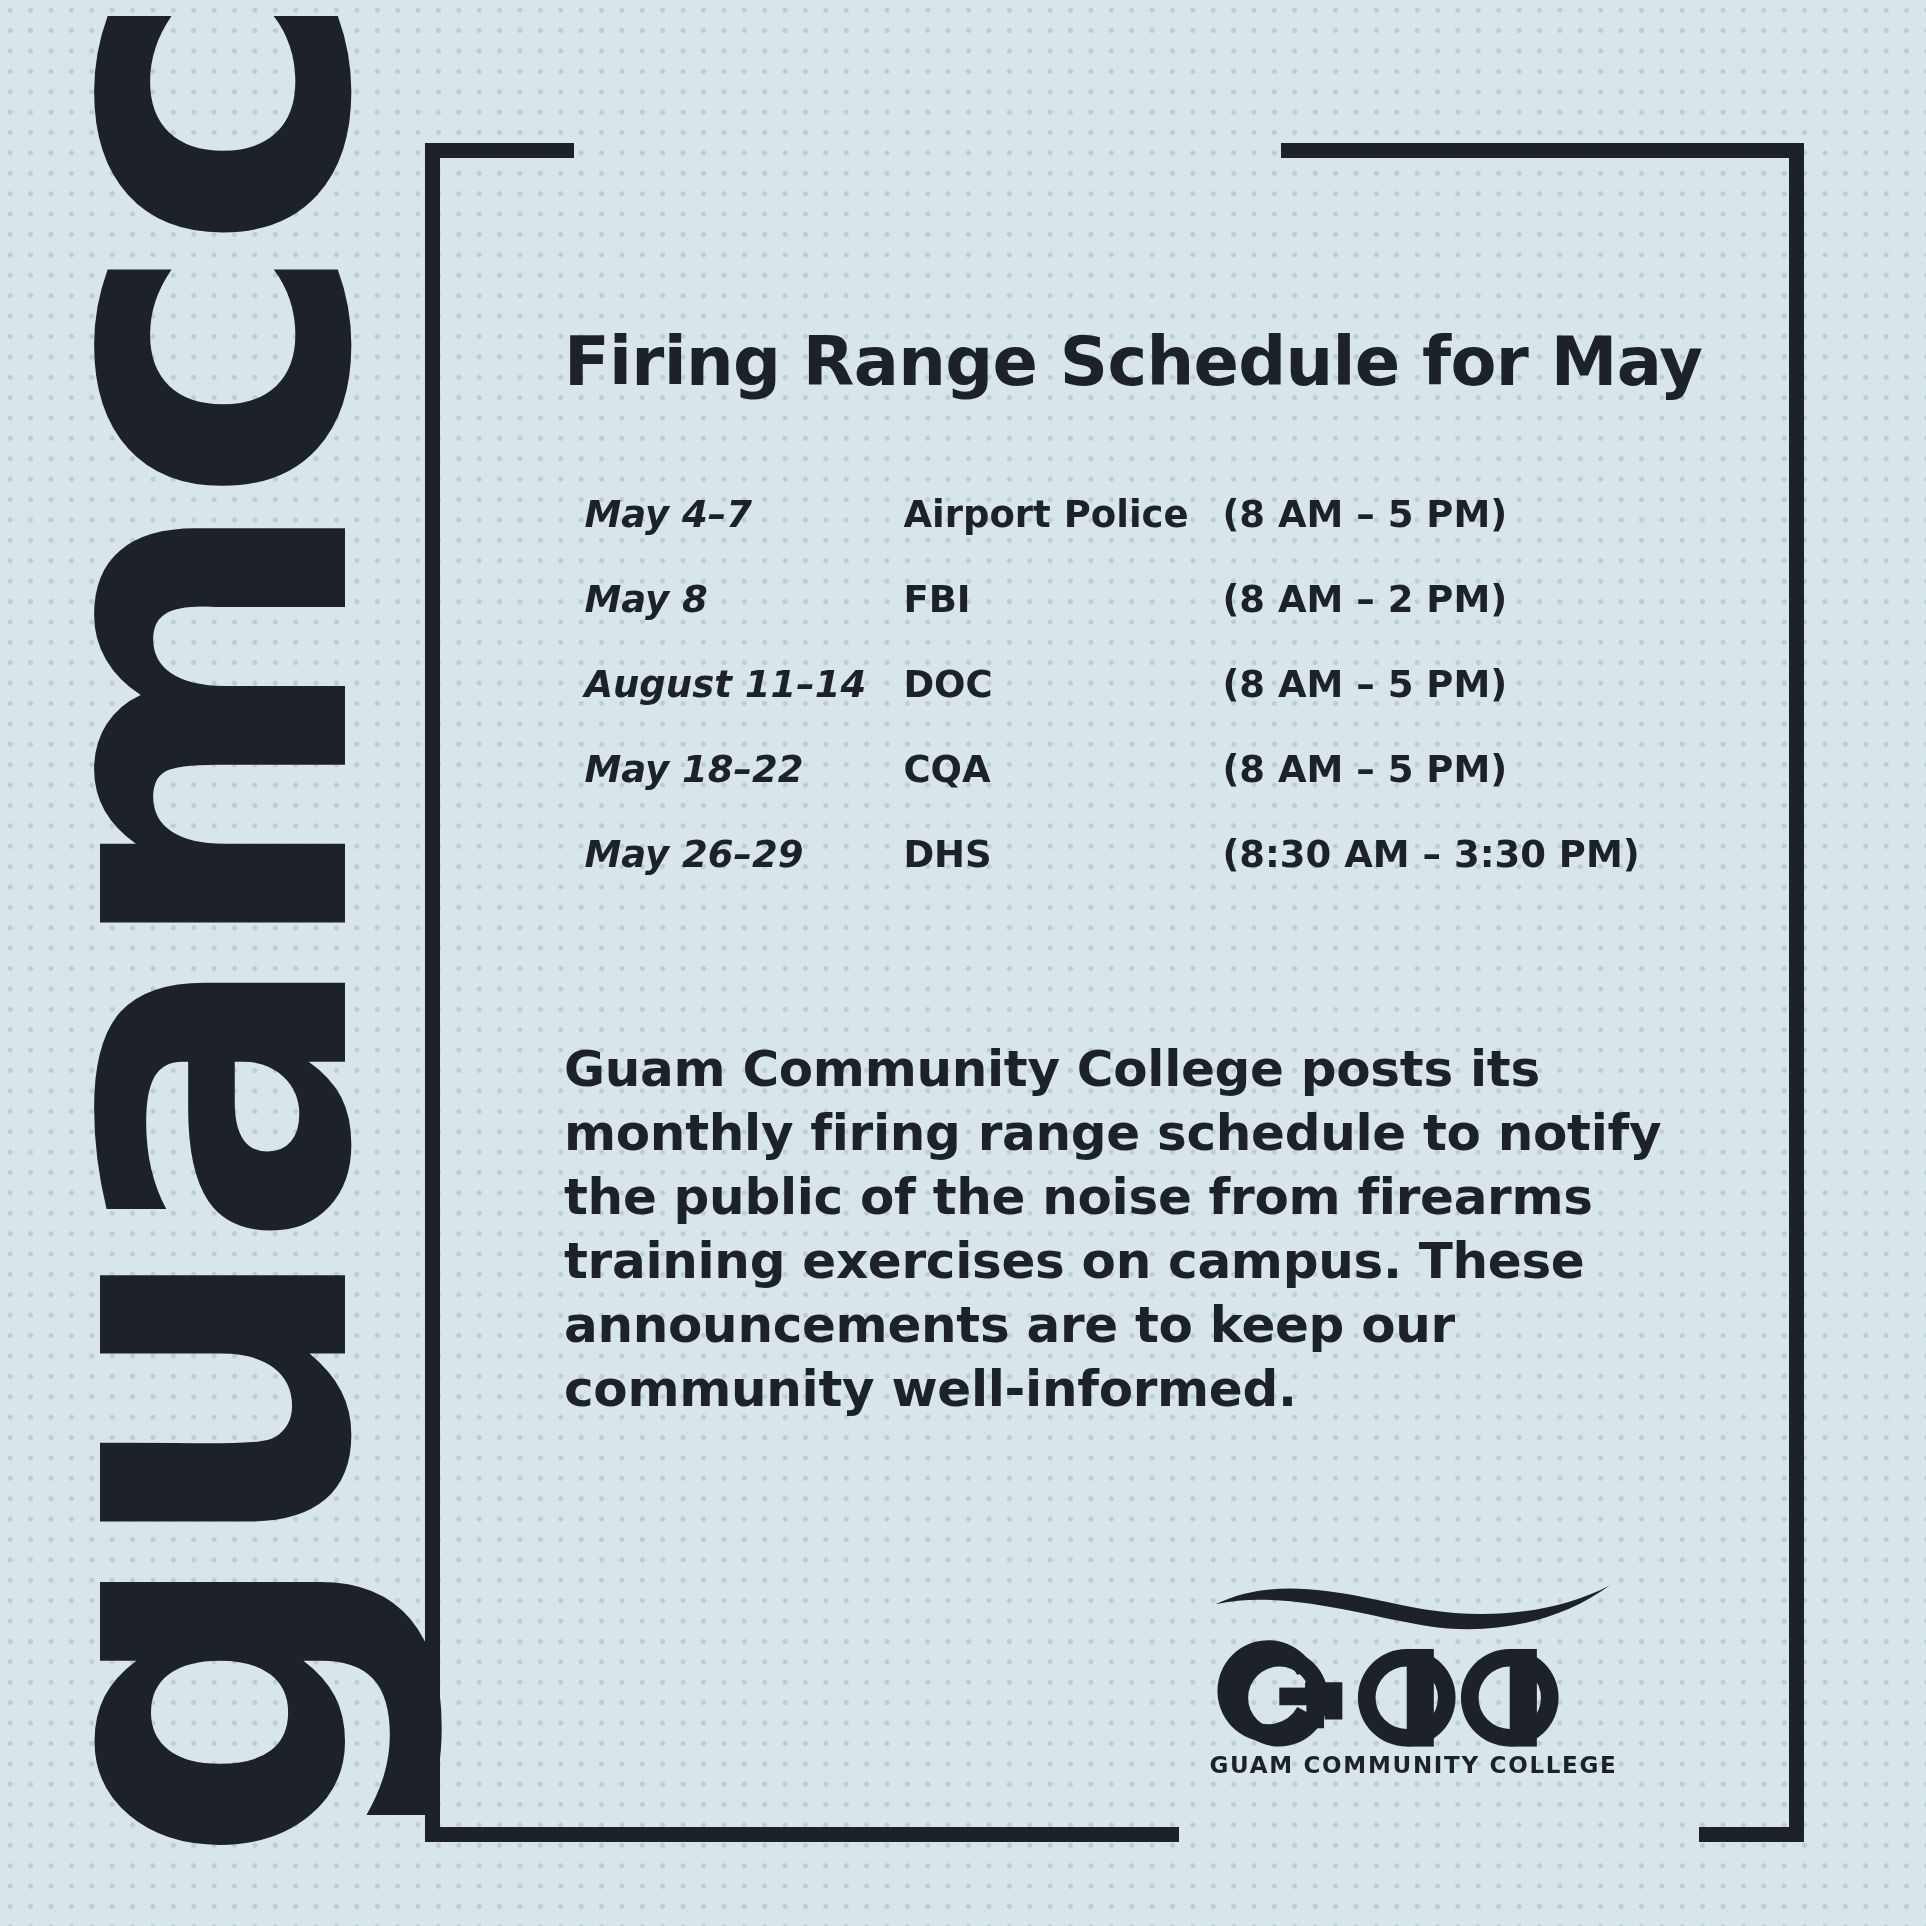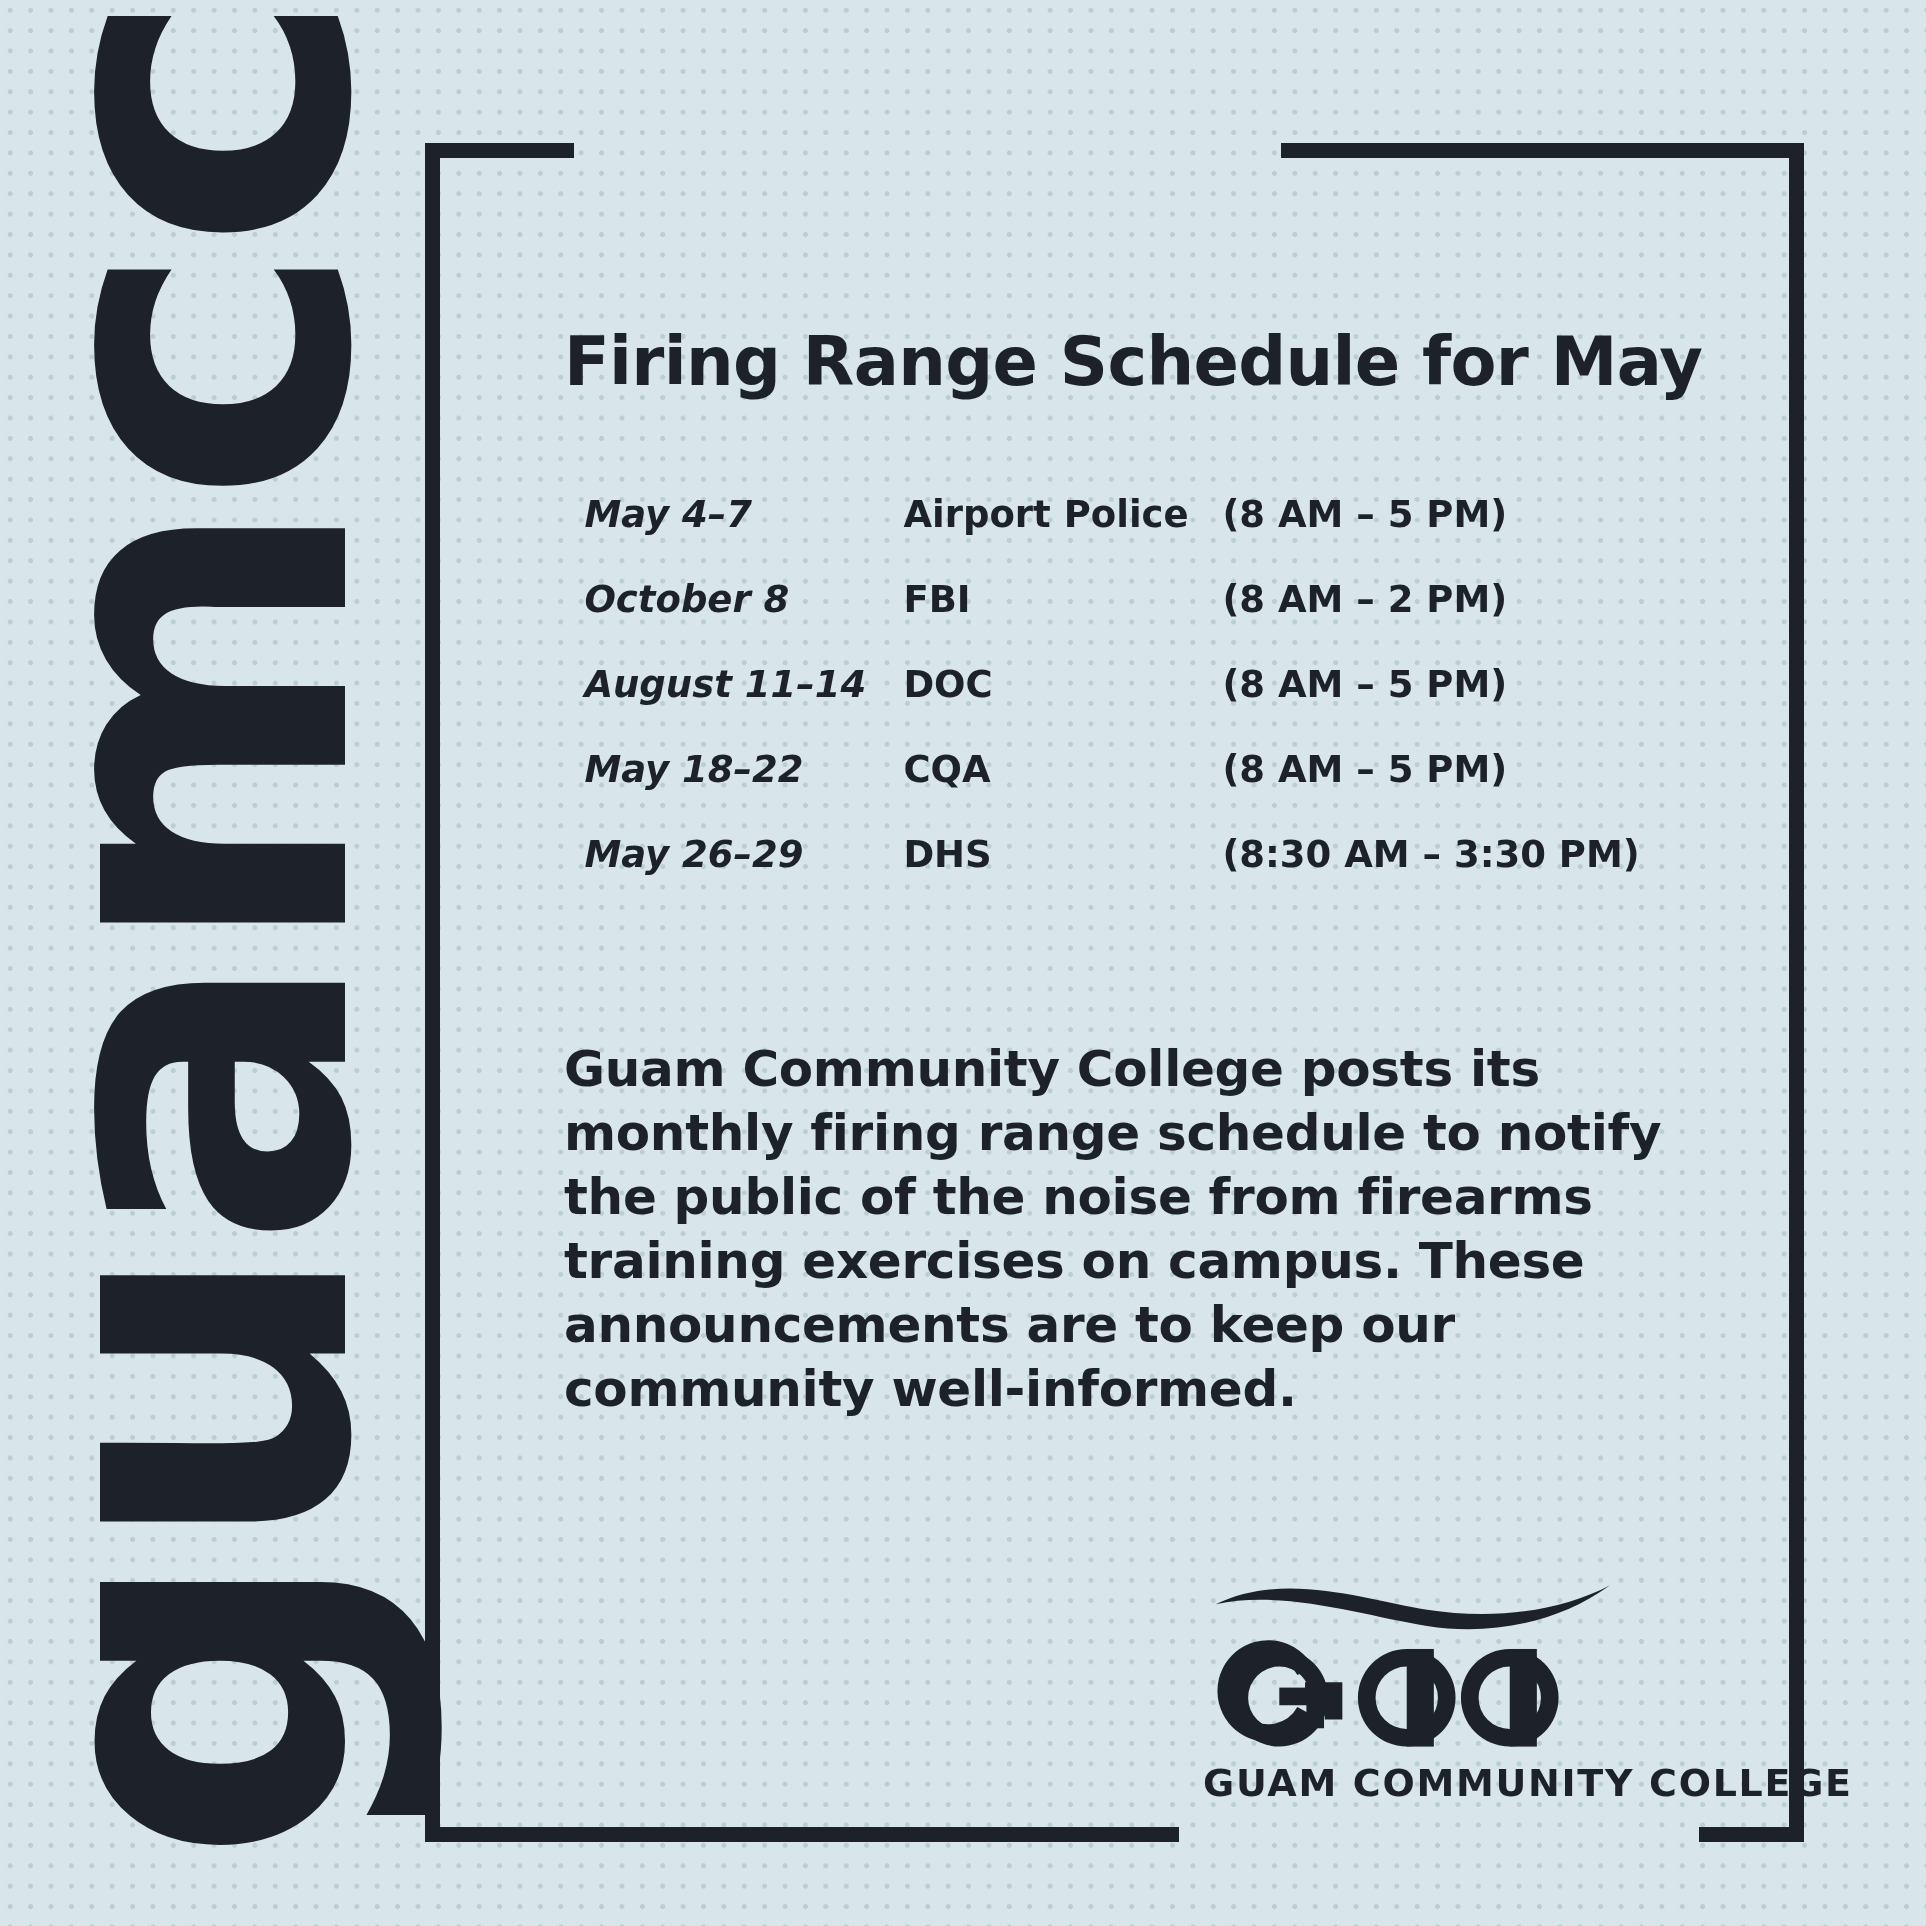--- a/index.html
+++ b/index.html
@@ -141,24 +141,24 @@
   
   .logo {
     position: absolute;
     left: 1203px;
     top: 1569px;
     width: 421px;
     text-align: center;
   }
   .logo svg { display: block; width: 421px; height: 183px; }
   .logo-wordmark {
-    margin-top: 9px;
-    font-family: "DejaVu Sans", sans-serif;
-    font-weight: 700;
-    font-size: 38px;
+    margin-top: 0;
+    font-family: "DejaVu Sans", sans-serif;
+    font-weight: 700;
+    font-size: 23px;
     letter-spacing: 1.7px;
     color: #1c2227;
     white-space: nowrap;
   }
 </style>
 </head>
 <body>
 
 <div class="poster">
 
@@ -180,21 +180,21 @@
     <h1 class="title">Firing Range Schedule for May</h1>
 
     <table class="schedule">
       <tbody>
         <tr>
           <td class="col-date">May 4–7</td>
           <td class="col-org">Airport Police</td>
           <td class="col-time">(8 AM – 5 PM)</td>
         </tr>
         <tr>
-          <td class="col-date">October 8</td>
+          <td class="col-date">May 8</td>
           <td class="col-org">FBI</td>
           <td class="col-time">(8 AM – 2 PM)</td>
         </tr>
         <tr>
           <td class="col-date">August 11–14</td>
           <td class="col-org">DOC</td>
           <td class="col-time">(8 AM – 5 PM)</td>
         </tr>
         <tr>
           <td class="col-date">May 18–22</td>

